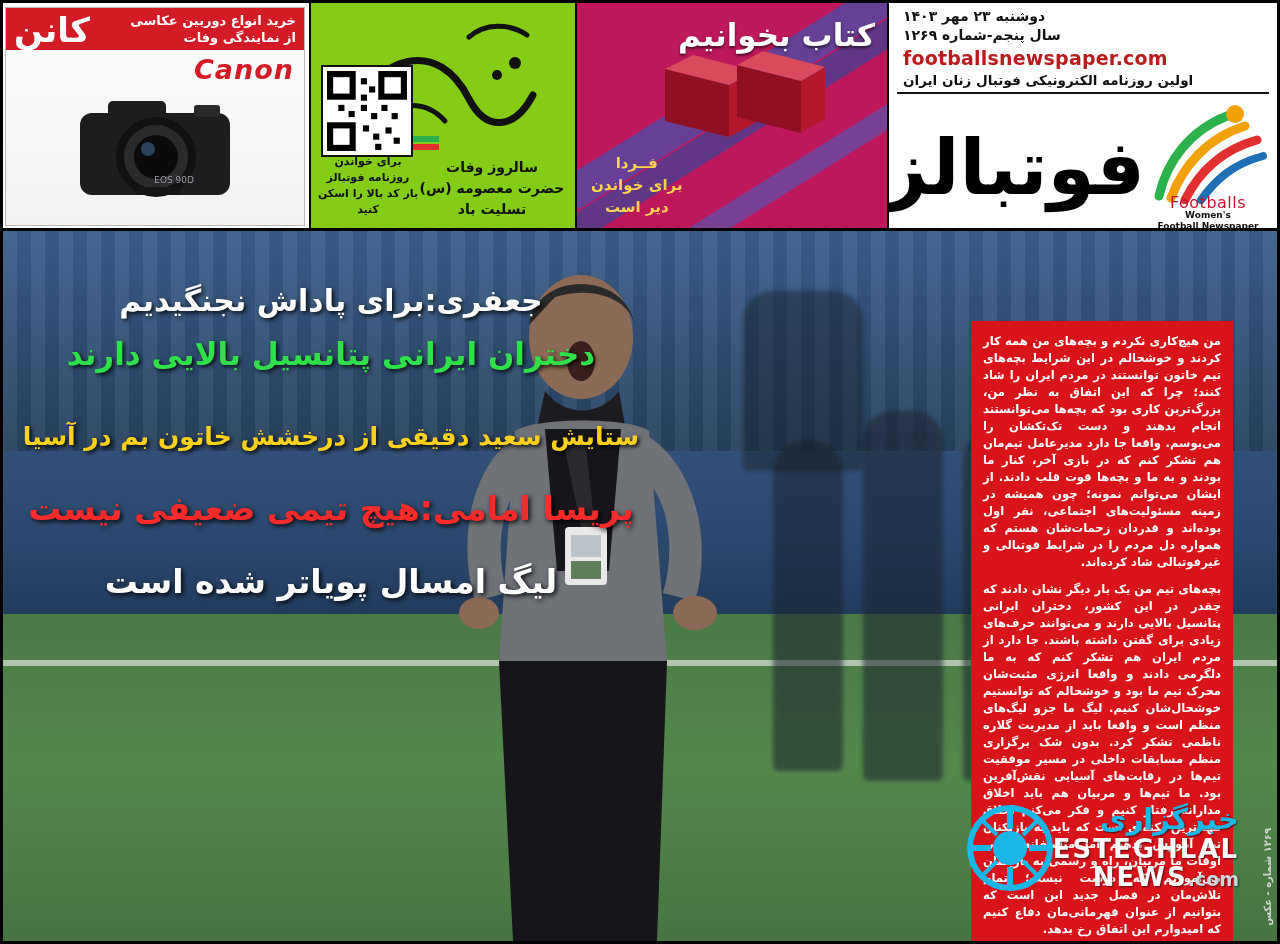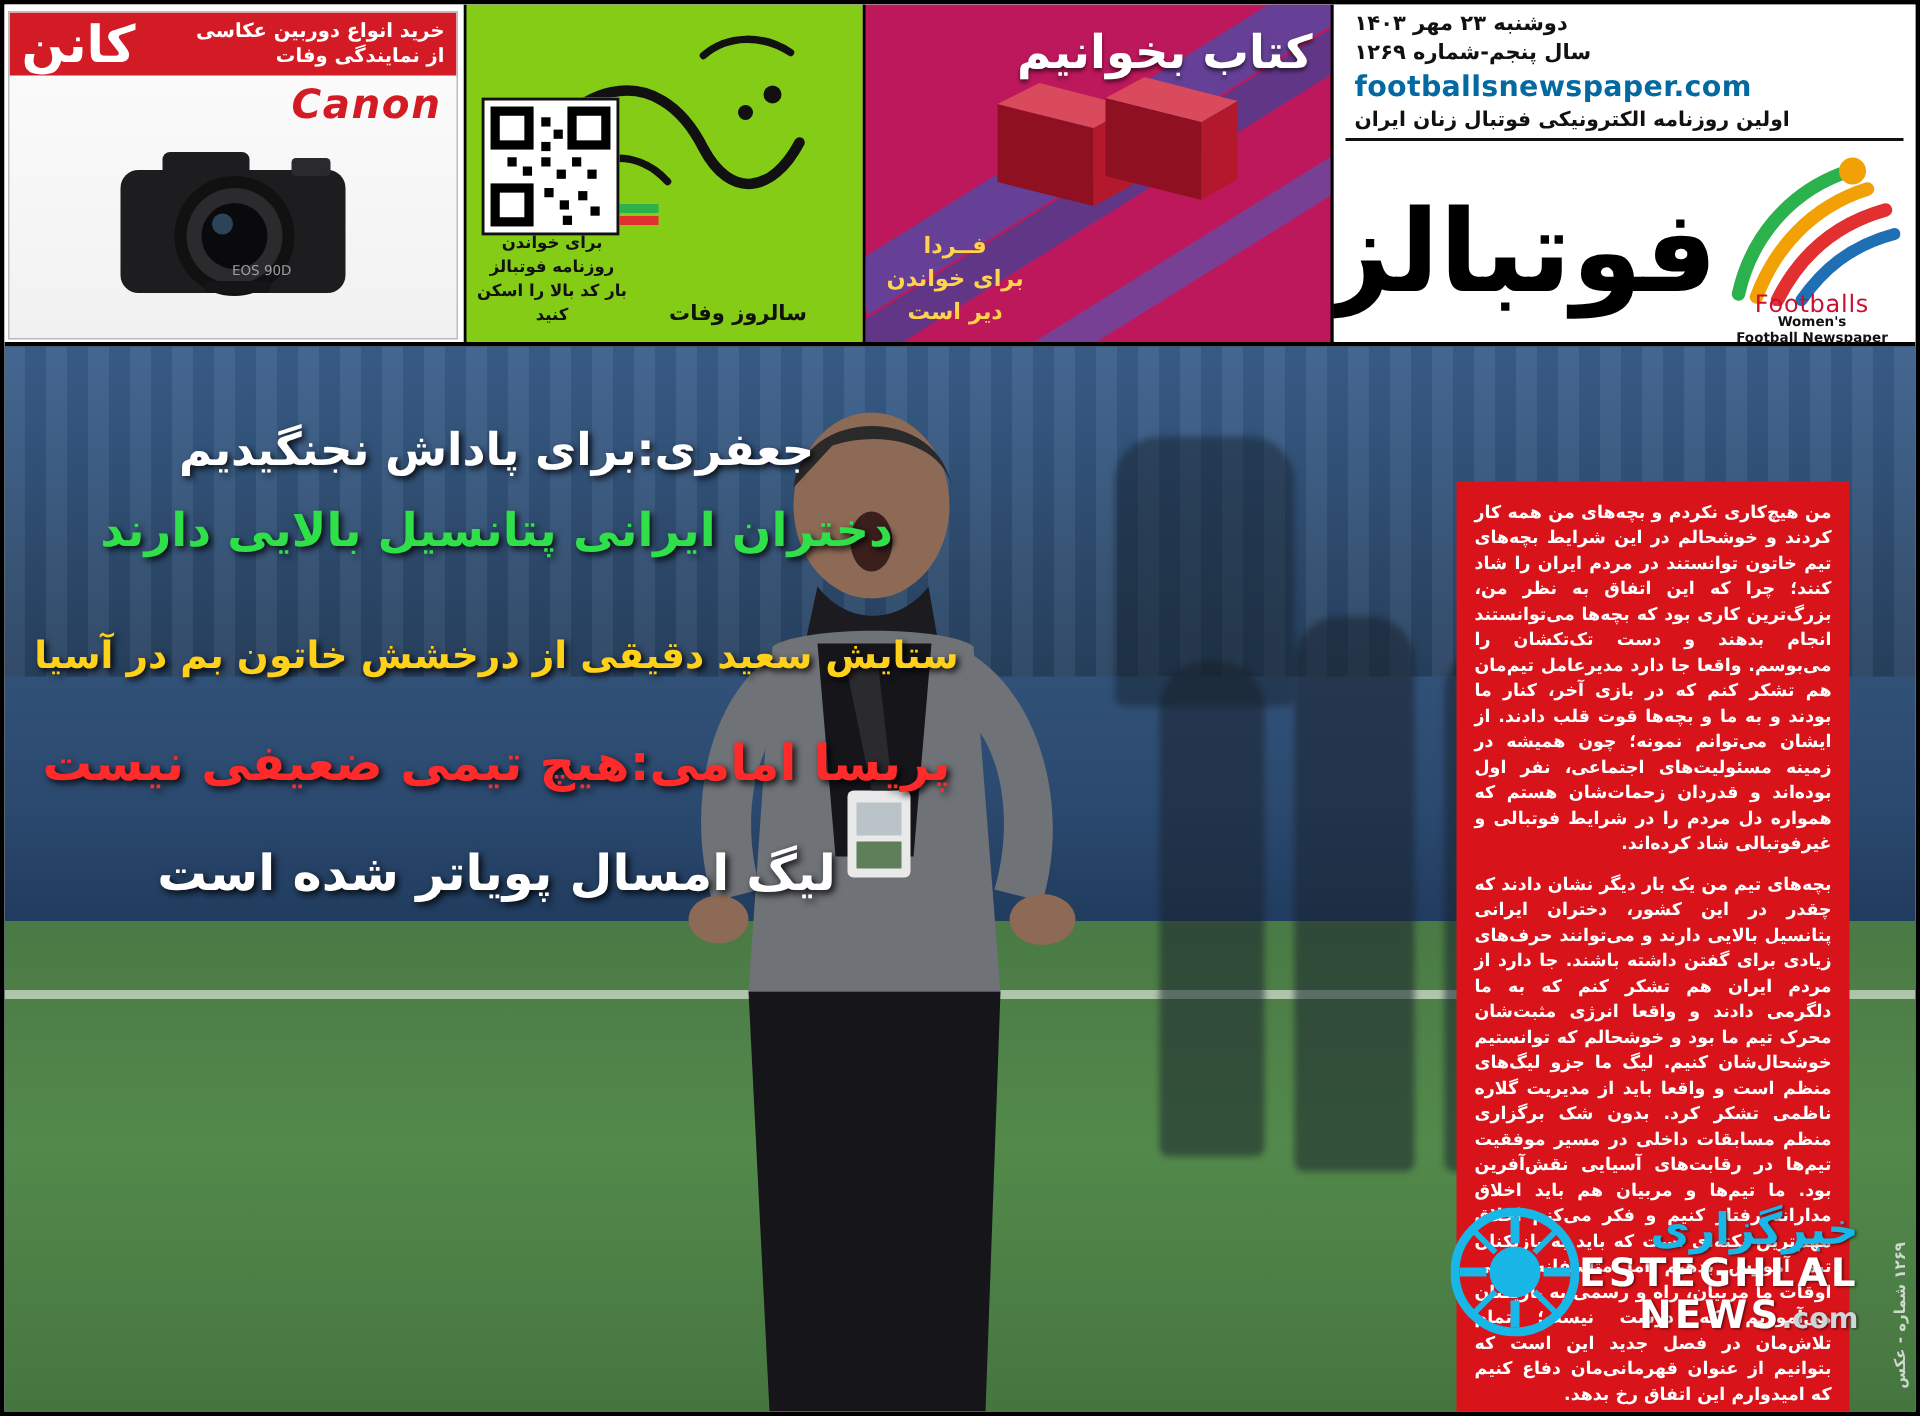--- a/index.html
+++ b/index.html
@@ -53,21 +53,21 @@
     font-size: 14px;
     line-height: 19px;
     color: #111;
     font-weight: bold;
     padding-left: 6px;
     box-sizing: border-box;
   }
   .brand-site {
     width: 100%;
     text-align: left;
-    color: #0369a1;
+    color: #b91c1c;
     font-size: 19px;
     font-weight: bold;
     letter-spacing: .2px;
     direction: ltr;
     padding-left: 6px;
     box-sizing: border-box;
     margin-top: 2px;
   }
   .brand-tagline {
     width: 100%;
@@ -566,20 +566,21 @@
           <rect x="33" y="33" width="3" height="3" fill="#000"></rect>
           <rect x="24" y="36" width="3" height="3" fill="#000"></rect>
         </svg>
       </div>
       <div class="qr-cap">
         <div>برای خواندن روزنامه فوتبالز</div>
         <div>بار کد بالا را اسکن کنید</div>
       </div>
       <div class="cond-text">
         <div>سالروز وفات</div>
+        <div>حضرت معصومه (س) تسلیت باد</div>
       </div>
     </div>
 
     <div class="ad-canon">
       <div class="canon-inner">
         <div class="canon-topbar">
           <div class="ct-right">
             <div>خرید انواع دوربین عکاسی</div>
             <div>از نمایندگی وفات</div>
           </div>

